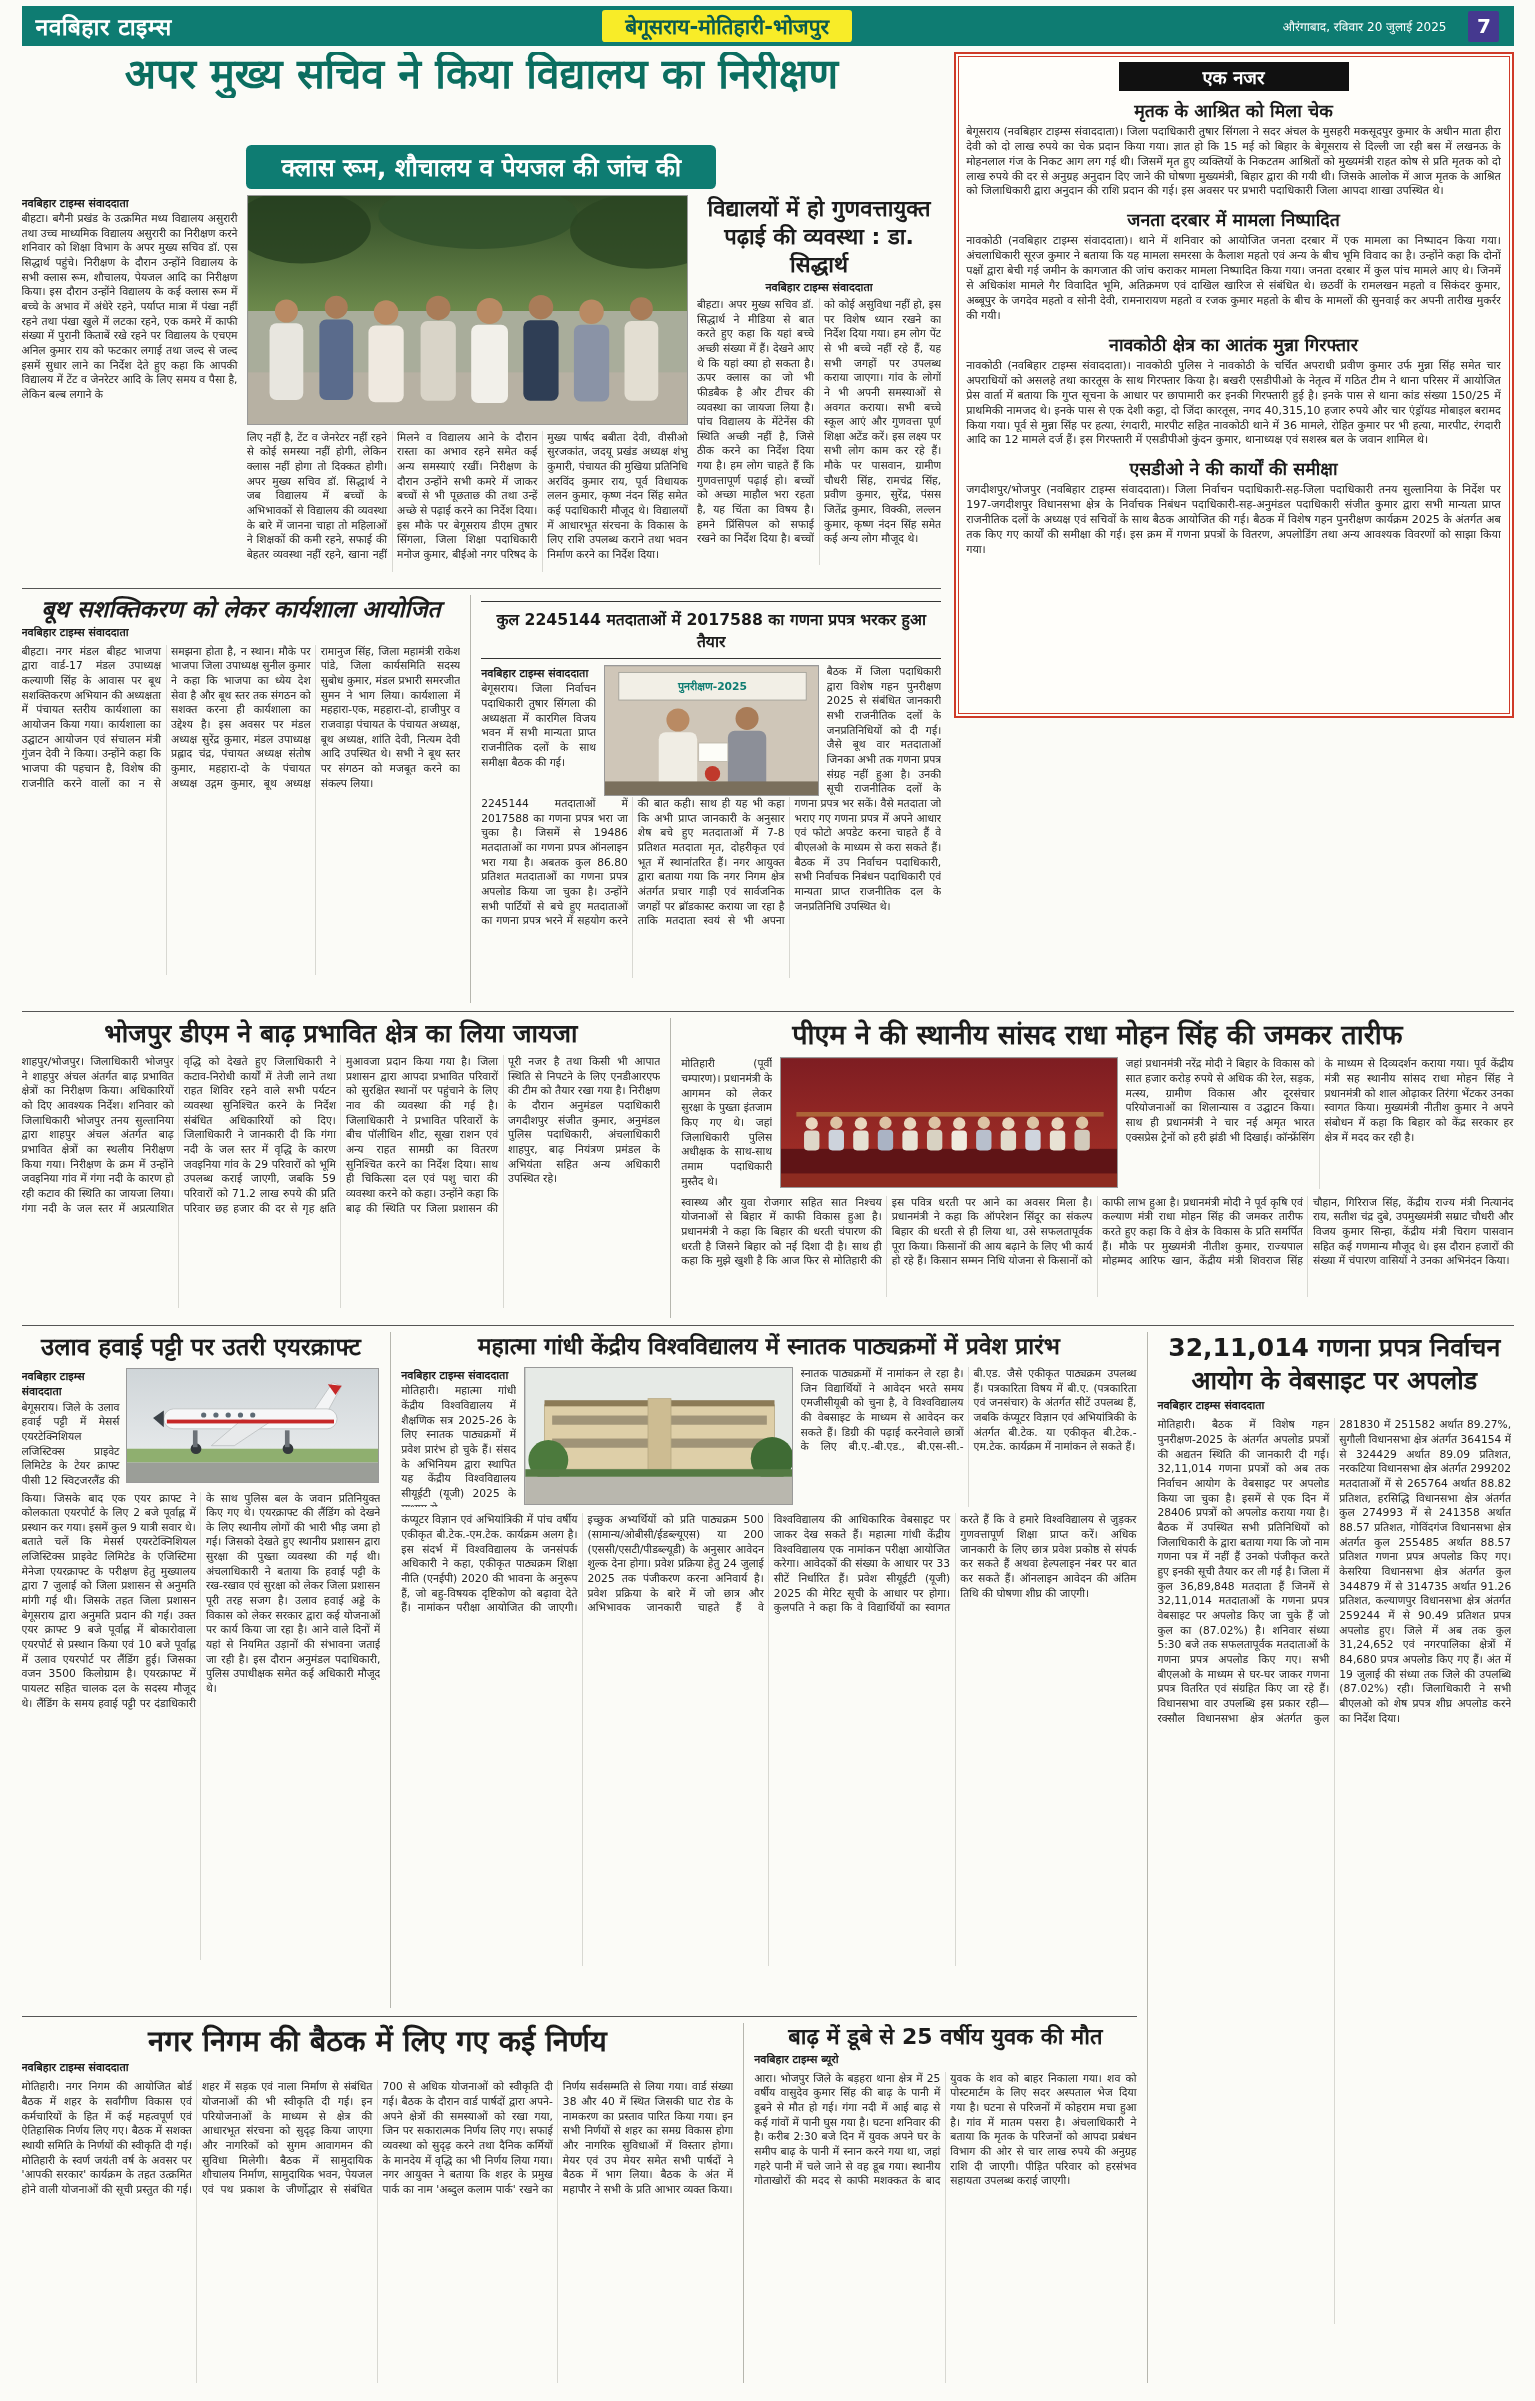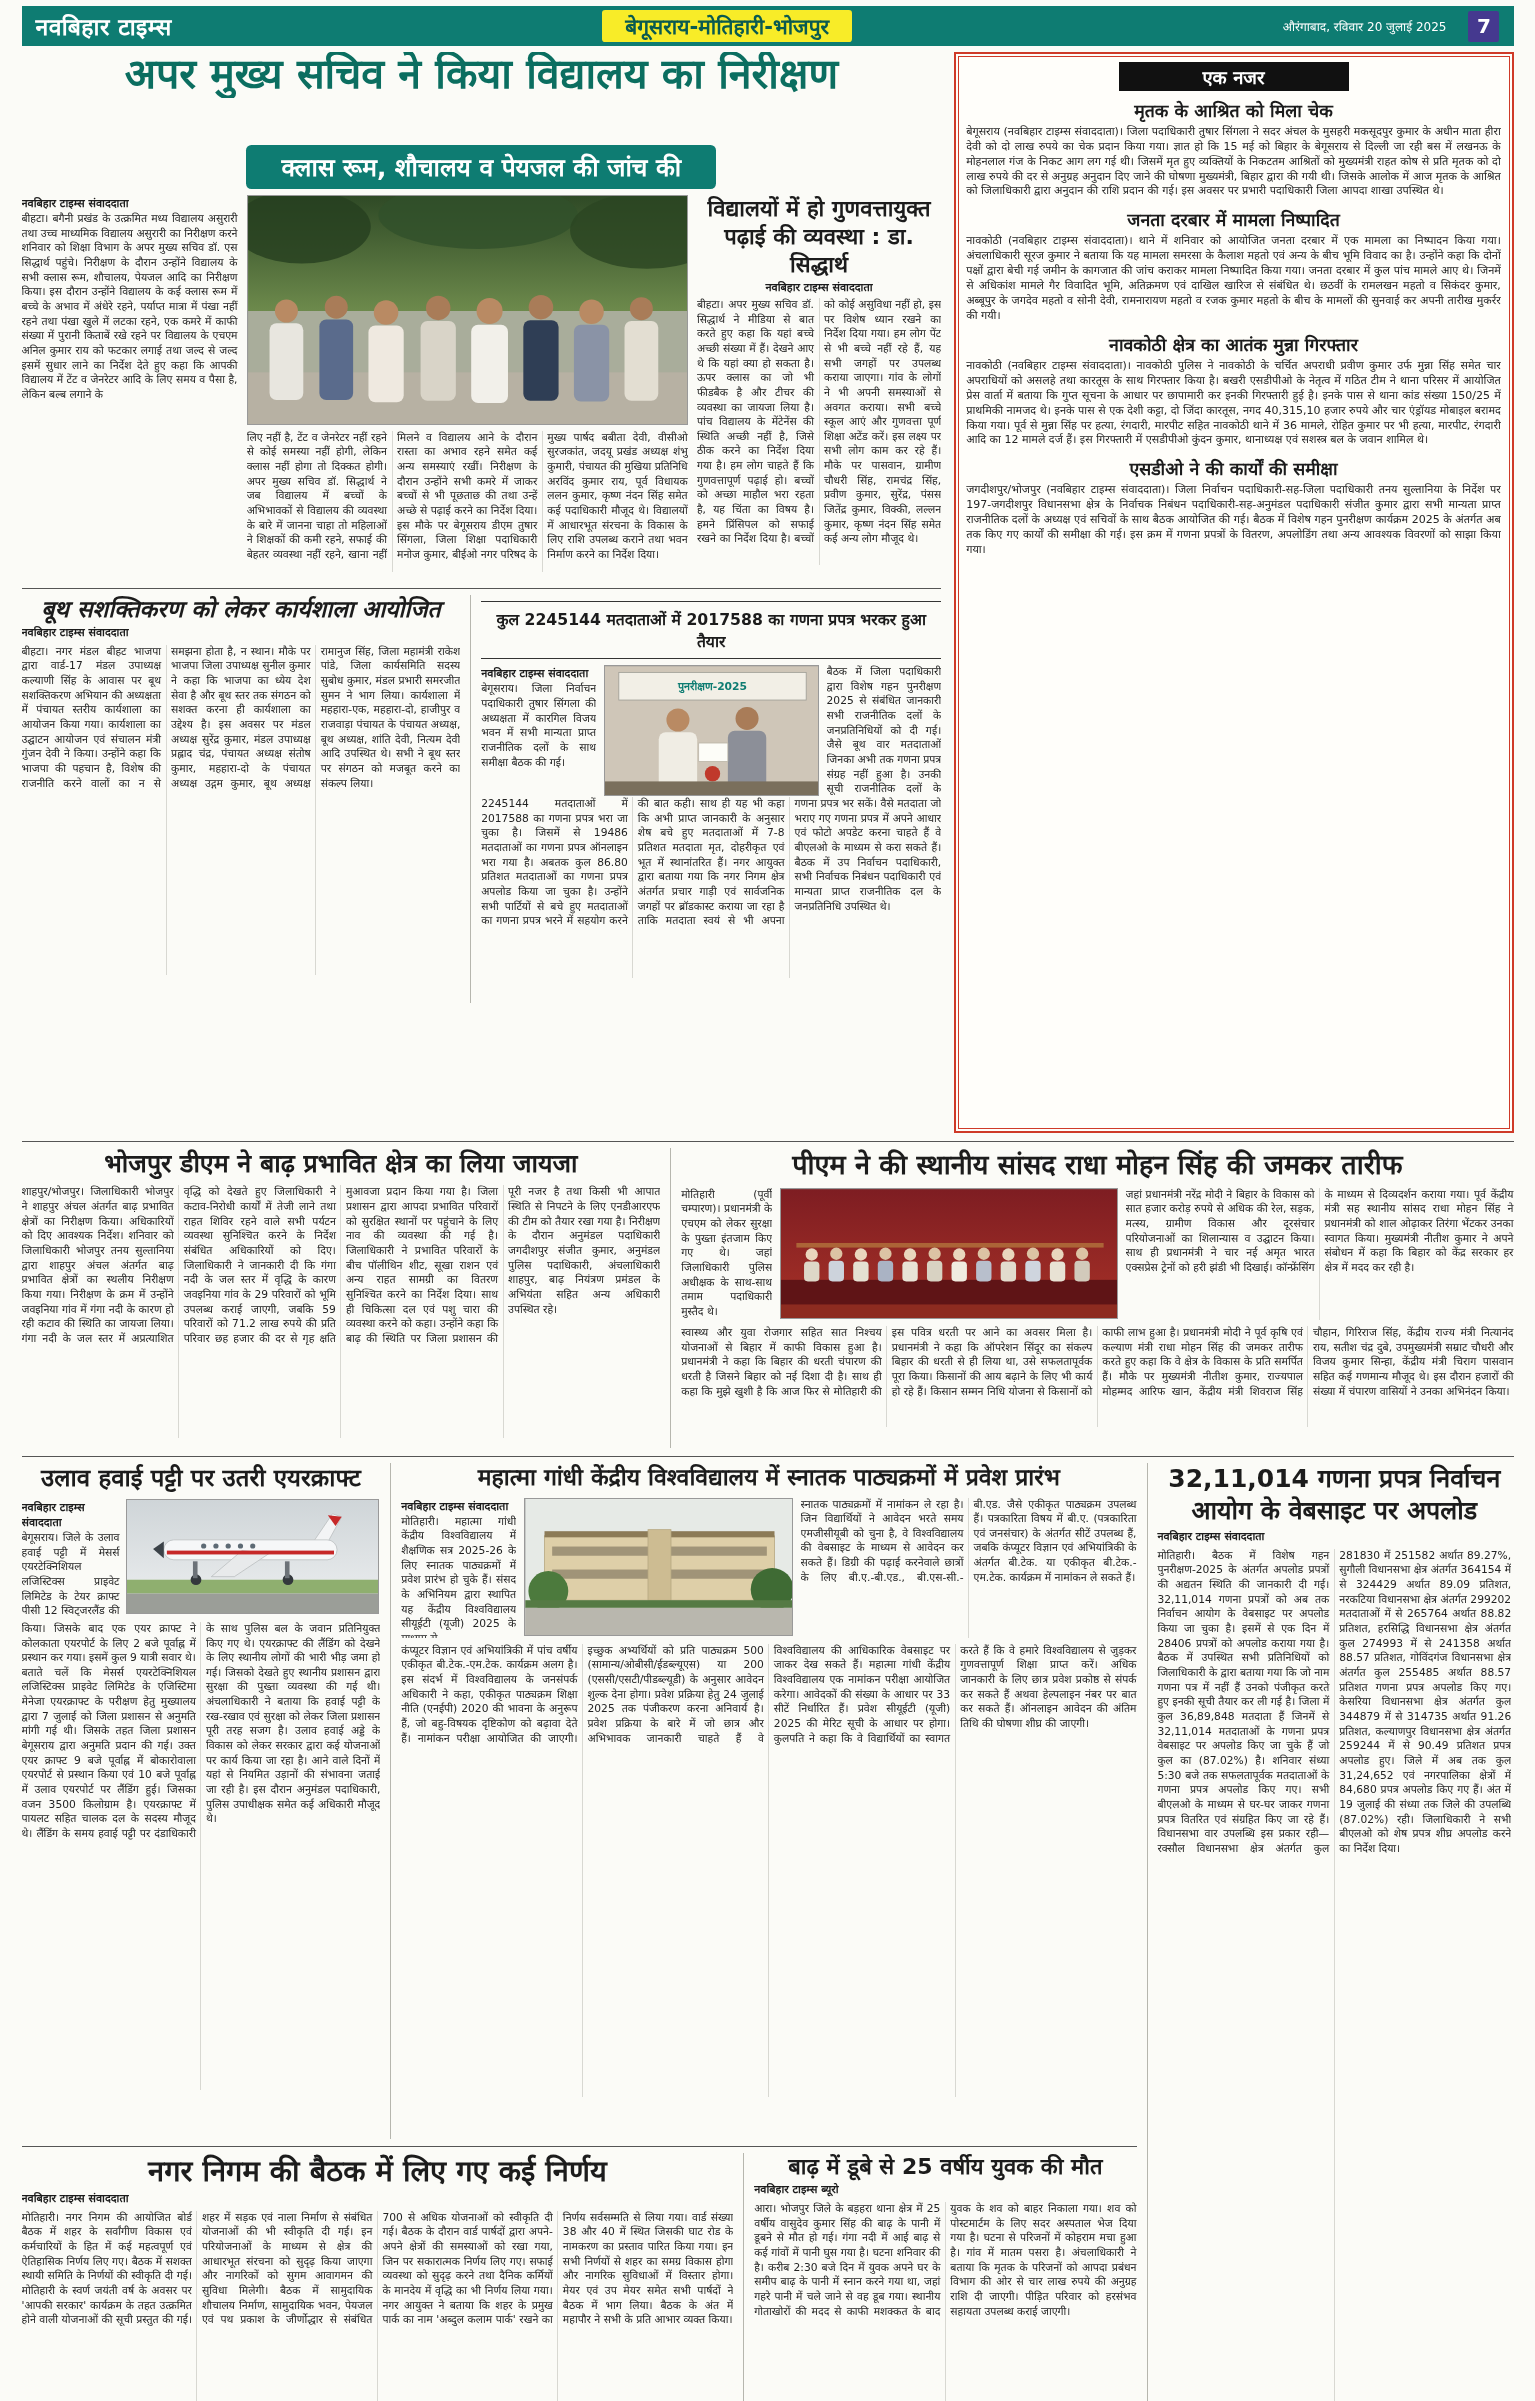--- a/index.html
+++ b/index.html
@@ -91,21 +91,21 @@
   .nagar-body { height:304px; margin-top:6.1px; }
   .badh { flex:1; min-width:0; overflow:hidden; }
   .badh-headline { font-size:22px; max-height:32px; }
   .badh-body { height:312px; margin-top:6.1px; }
   .counting { width:364px; border-left:0.8px solid #b6b6ae; padding-left:9.2px; overflow:hidden; }
   .counting-headline { font-size:25px; font-weight:bold; text-align:center; line-height:1.3; max-height:135px; overflow:hidden; }
   .counting-body { height:906px; margin-top:6.1px; }
 
   
   .ek-najar { width:560px; border:2.3px solid #cf3a28; outline:0.8px solid #cf3a28; outline-offset:-5.4px;
-              padding:7.7px 10.7px; height:1081px; overflow:hidden; background:#fffefa; }
+              padding:7.7px 10.7px; height:666px; overflow:hidden; background:#fffefa; }
   .ek-najar-title { background:#111; color:#fff; font-size:18.4px; font-weight:bold; text-align:center;
                     width:230px; margin:0 auto 6.1px; padding:2.3px 0; }
   .brief { margin-bottom:7.7px; }
   .brief-title { font-size:17.7px; font-weight:bold; text-align:center; margin:4.6px 0 3.1px; }
   .brief-body { font-size:11px; line-height:1.36; text-align:justify; color:#222; }
 
   
   .footer { height:41px; display:flex; align-items:center; justify-content:center; gap:261px; position:relative; margin-top:6.1px; }
   .dot-group { display:flex; gap:7.7px; }
   .dot { width:10.7px; height:10.7px; border-radius:50%; display:inline-block; }
@@ -245,21 +245,21 @@
   <div class="row-e">
     <div class="bhojpur">
       <div class="h-black bhojpur-headline">भोजपुर डीएम ने बाढ़ प्रभावित क्षेत्र का लिया जायजा</div>
       <div class="body-text cols-4 bhojpur-body">शाहपुर/भोजपुर। जिलाधिकारी भोजपुर ने शाहपुर अंचल अंतर्गत बाढ़ प्रभावित क्षेत्रों का निरीक्षण किया। अधिकारियों को दिए आवश्यक निर्देश। शनिवार को जिलाधिकारी भोजपुर तनय सुल्तानिया द्वारा शाहपुर अंचल अंतर्गत बाढ़ प्रभावित क्षेत्रों का स्थलीय निरीक्षण किया गया। निरीक्षण के क्रम में उन्होंने जवइनिया गांव में गंगा नदी के कारण हो रही कटाव की स्थिति का जायजा लिया। गंगा नदी के जल स्तर में अप्रत्याशित वृद्धि को देखते हुए जिलाधिकारी ने कटाव-निरोधी कार्यों में तेजी लाने तथा राहत शिविर रहने वाले सभी पर्यटन व्यवस्था सुनिश्चित करने के निर्देश संबंधित अधिकारियों को दिए। जिलाधिकारी ने जानकारी दी कि गंगा नदी के जल स्तर में वृद्धि के कारण जवइनिया गांव के 29 परिवारों को भूमि उपलब्ध कराई जाएगी, जबकि 59 परिवारों को 71.2 लाख रुपये की प्रति परिवार छह हजार की दर से गृह क्षति मुआवजा प्रदान किया गया है। जिला प्रशासन द्वारा आपदा प्रभावित परिवारों को सुरक्षित स्थानों पर पहुंचाने के लिए नाव की व्यवस्था की गई है। जिलाधिकारी ने प्रभावित परिवारों के बीच पॉलीथिन शीट, सूखा राशन एवं अन्य राहत सामग्री का वितरण सुनिश्चित करने का निर्देश दिया। साथ ही चिकित्सा दल एवं पशु चारा की व्यवस्था करने को कहा। उन्होंने कहा कि बाढ़ की स्थिति पर जिला प्रशासन की पूरी नजर है तथा किसी भी आपात स्थिति से निपटने के लिए एनडीआरएफ की टीम को तैयार रखा गया है। निरीक्षण के दौरान अनुमंडल पदाधिकारी जगदीशपुर संजीत कुमार, अनुमंडल पुलिस पदाधिकारी, अंचलाधिकारी शाहपुर, बाढ़ नियंत्रण प्रमंडल के अभियंता सहित अन्य अधिकारी उपस्थित रहे।</div>
     </div>
 
     <div class="pm">
       <div class="h-black pm-headline">पीएम ने की स्थानीय सांसद राधा मोहन सिंह की जमकर तारीफ</div>
       <div class="pm-mid">
         <div class="pm-col-a">
-          <div class="body-text">मोतिहारी (पूर्वी चम्पारण)। प्रधानमंत्री के एचएम को लेकर सुरक्षा के पुख्ता इंतजाम किए गए थे। जहां जिलाधिकारी पुलिस अधीक्षक के साथ-साथ तमाम पदाधिकारी मुस्तैद थे।</div>
+          <div class="body-text">मोतिहारी (पूर्वी चम्पारण)। प्रधानमंत्री के आगमन को लेकर सुरक्षा के पुख्ता इंतजाम किए गए थे। जहां जिलाधिकारी पुलिस अधीक्षक के साथ-साथ तमाम पदाधिकारी मुस्तैद थे।</div>
         </div>
         <div class="photo photo-pm">
           <svg width="338" height="131" viewBox="0 0 440 170">
             <defs>
               <linearGradient id="gStage" x1="0" y1="0" x2="0" y2="1">
                 <stop offset="0" stop-color="#7e1d22"></stop>
                   <stop offset="1" stop-color="#a93227"></stop>
               </linearGradient>
             </defs>
             <rect width="440" height="170" fill="url(#gStage)"></rect>

